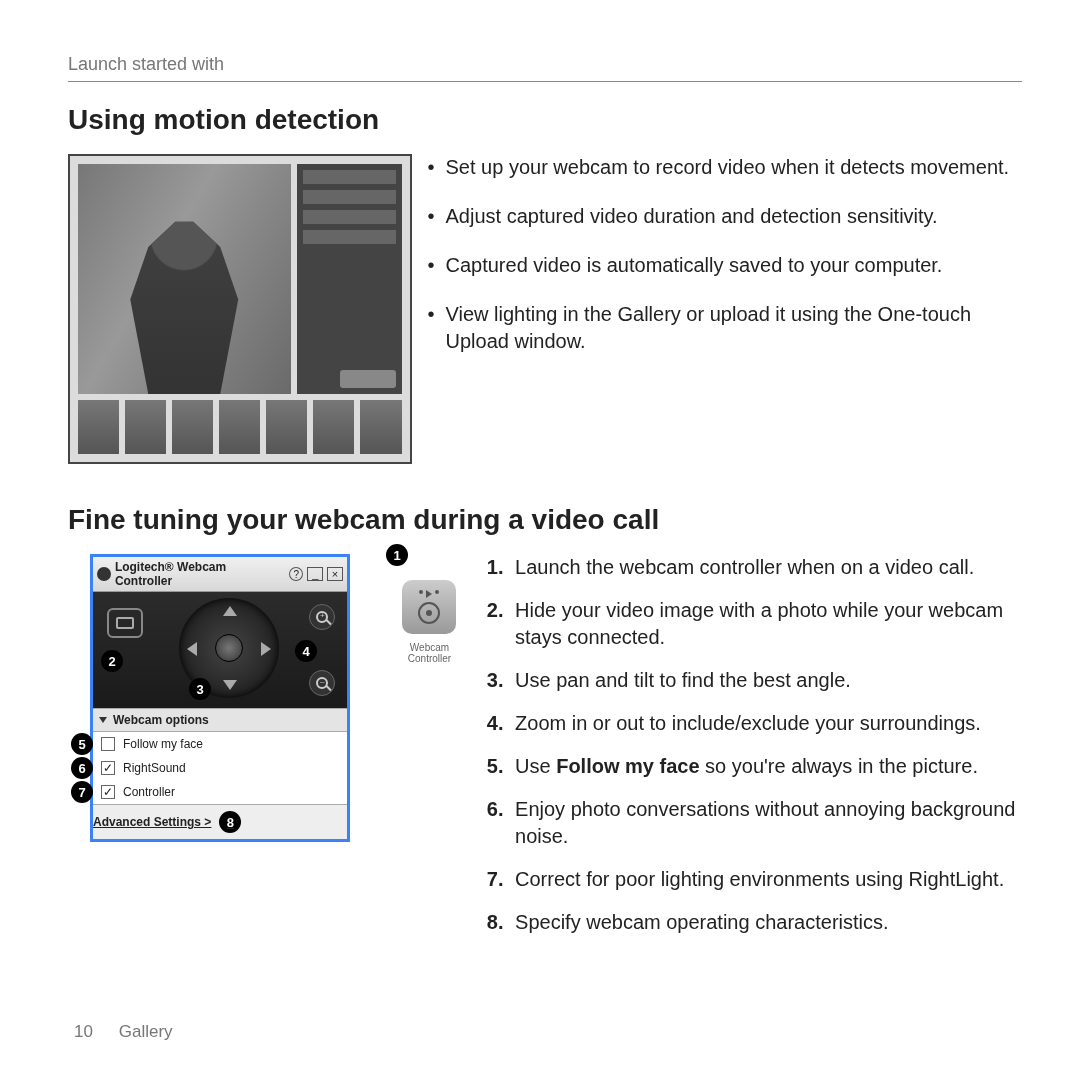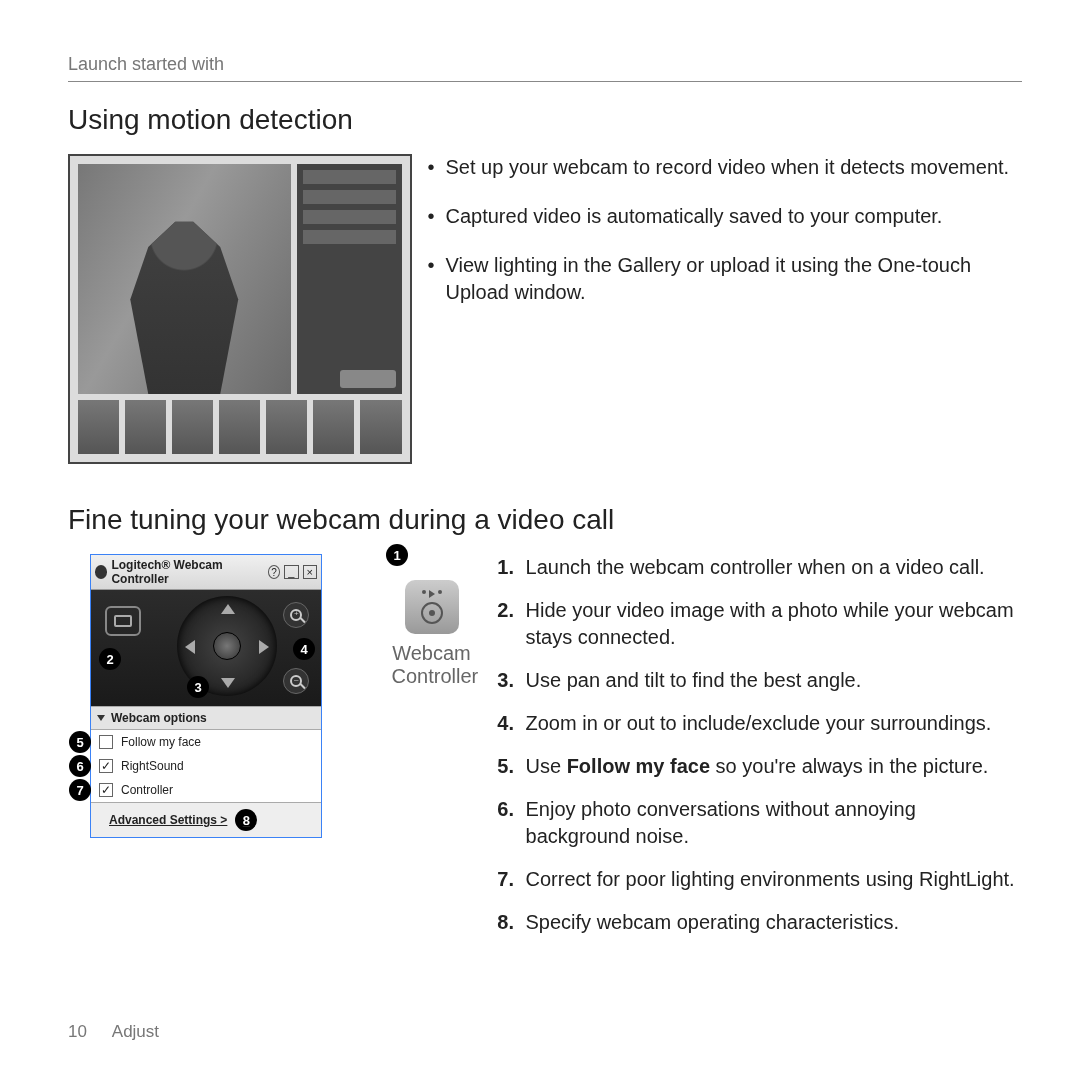--- a/index.html
+++ b/index.html
@@ -15,21 +15,21 @@
   .running-head {
     font-size: 18px;
     color: #777;
     font-weight: 300;
     border-bottom: 1px solid #888;
     padding-bottom: 6px;
     margin-bottom: 22px;
   }
   h2 {
     font-size: 28px;
-    font-weight: 400;
+    font-weight: 700;
     margin-bottom: 18px;
     letter-spacing: 0;
   }
 
   
   .sec1 { display: flex; gap: 16px; margin-bottom: 40px; }
   .fig1 {
     width: 395px; height: 310px;
     border: 2px solid #444;
     background: #dcdcdc;
@@ -60,22 +60,22 @@
   .fig1-thumbs div { flex: 1; background: linear-gradient(#777,#555); }
   .sec1 ul { list-style: none; font-size: 20px; font-weight: 300; line-height: 1.35;}
   .sec1 li { position: relative; padding-left: 18px; margin-bottom: 22px;}
   .sec1 li::before { content:"•"; position:absolute; left:0; top:0; }
 
   
   .sec2 { display: flex; gap: 18px; }
   .left2 { width: 395px; position: relative; }
 
   .app {
-    width: 232px;
-    border: 1px solid #3b82f6;
+    width: 260px;
+    border: 3px solid #3b82f6;
     background: #eee;
     font-family: Arial, sans-serif;
     font-size: 12px;
     position: relative;
     margin-left: 22px;
   }
   .titlebar {
     background: linear-gradient(#f0f0f0,#d8d8d8);
     border-bottom: 1px solid #999;
     display: flex; align-items: center;
@@ -122,48 +122,48 @@
   .minus::before{content:"–";position:absolute;color:#ccc;font-size:8px;left:2px;top:-2px;}
 
   .opts-hdr{
     background:#e4e4e4;border-top:1px solid #aaa;border-bottom:1px solid #aaa;
     padding:4px 6px;font-weight:bold;display:flex;align-items:center;gap:6px;
   }
   .chev{display:inline-block;width:0;height:0;border-left:4px solid transparent;border-right:4px solid transparent;border-top:6px solid #333;}
   .opts{background:#fff;}
   .optrow{display:flex;align-items:center;gap:8px;padding:5px 8px;position:relative;}
   .cb{width:14px;height:14px;border:1px solid #666;display:flex;align-items:center;justify-content:center;font-size:12px;background:#fff;}
-  .adv{background:#eee;border-top:1px solid #aaa;padding:6px 18px;font-weight:bold;text-decoration:underline;display:flex;align-items:center;gap:8px;}
+  .adv{background:#eee;border-top:1px solid #aaa;padding:6px 0;font-weight:bold;text-decoration:underline;display:flex;align-items:center;gap:8px;}
 
   .outbadge{position:absolute;left:-22px;}
   .badge, .outbadge, .badge2,.badge3,.badge4{
     width:22px;height:22px;border-radius:50%;background:#000;color:#fff;
     font-weight:bold;font-size:13px;display:flex;align-items:center;justify-content:center;
   }
   .badge1abs{position:absolute;left:318px;top:-10px;}
 
-  .icon-col{ width:80px; text-align:center; font-size:20px; color:#666; margin-top:26px;}
+  .icon-col{ width:80px; text-align:center; font-size:10px; color:#666; margin-top:26px;}
   .wc-icon{
     width:54px;height:54px;border-radius:10px;
     background:linear-gradient(#ccc,#999);
     margin:0 auto 8px;display:flex;align-items:center;justify-content:center;flex-direction:column;gap:4px;
   }
   .wc-ring{width:22px;height:22px;border:2px solid #555;border-radius:50%;position:relative;}
   .wc-ring::before{content:"";position:absolute;left:6px;top:6px;width:6px;height:6px;background:#555;border-radius:50%;}
   .wc-dots{display:flex;gap:3px;}
   .wc-dots span{width:4px;height:4px;background:#555;border-radius:50%;}
   .wc-dots .tri{width:0;height:0;border-top:4px solid transparent;border-bottom:4px solid transparent;border-left:6px solid #555;border-radius:0;background:none;}
 
   .sec2 ol{ font-size:20px; font-weight:300; line-height:1.35; padding-left:30px;}
   .sec2 li{ margin-bottom:16px; padding-left:6px;}
   .sec2 li::marker{ font-weight:700;}
   .sec2 b{font-weight:700;}
 
   .footer{position:absolute;left:68px;bottom:38px;font-size:17px;color:#777;}
-  .footer .pg{display:inline-block;width:40px;}
+  .footer .pg{display:inline-block;width:40px;margin-left:6px;}
 </style>
 </head>
 <body>
 
 <div class="running-head">Launch started with</div>
 
 <h2>Using motion detection</h2>
 <div class="sec1">
   <div class="fig1">
     <div class="fig1-top">
@@ -183,20 +183,21 @@
         <div></div>
         <div></div>
         <div></div>
         <div></div>
         <div></div>
         <div></div>
     </div>
   </div>
   <ul>
     <li>Set up your webcam to record video when it detects movement.</li>
+    <li>Adjust captured video duration and detection sensitivity.</li>
     <li>Captured video is automatically saved to your computer.</li>
     <li>View lighting in the Gallery or upload it using the One-touch Upload window.</li>
   </ul>
 </div>
 
 <h2>Fine tuning your webcam during a video call</h2>
 <div class="sec2">
 
   <div class="left2">
     <div class="badge badge1abs">1</div>
@@ -279,14 +280,14 @@
     <li>Zoom in or out to include/exclude your surroundings.</li>
     <li>Use <b>Follow my face</b> so you're always in the picture.</li>
     <li>Enjoy photo conversations without annoying background noise.</li>
     <li>Correct for poor lighting environments using RightLight.</li>
     <li>Specify webcam operating characteristics.</li>
   </ol>
 </div>
 
 <div class="footer">
   <span class="pg">10</span>
-  <span>Adjust</span>
+  <span>Gallery</span>
 </div>
 
 </body></html>

